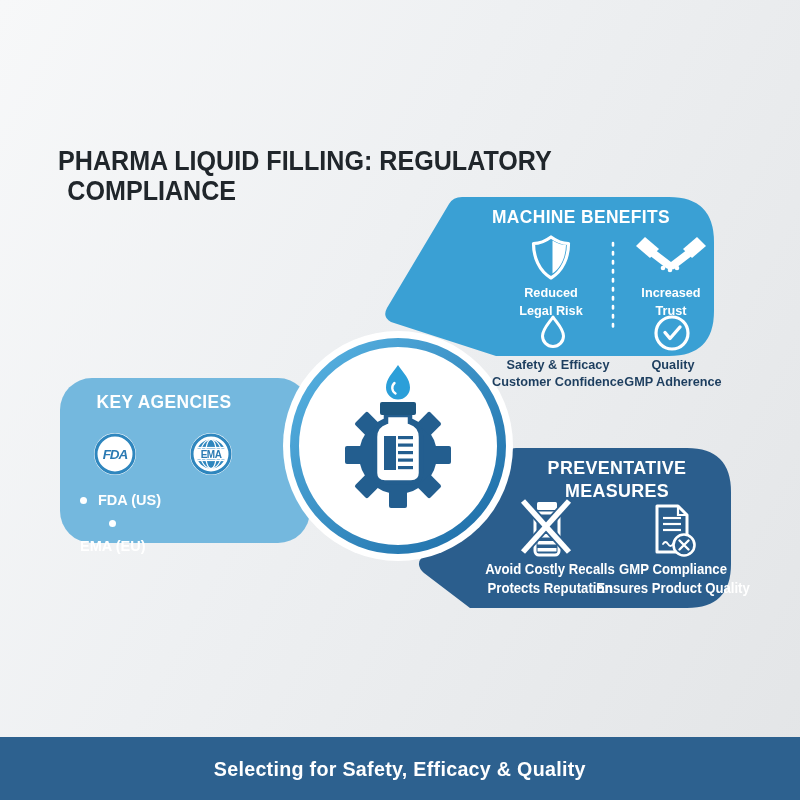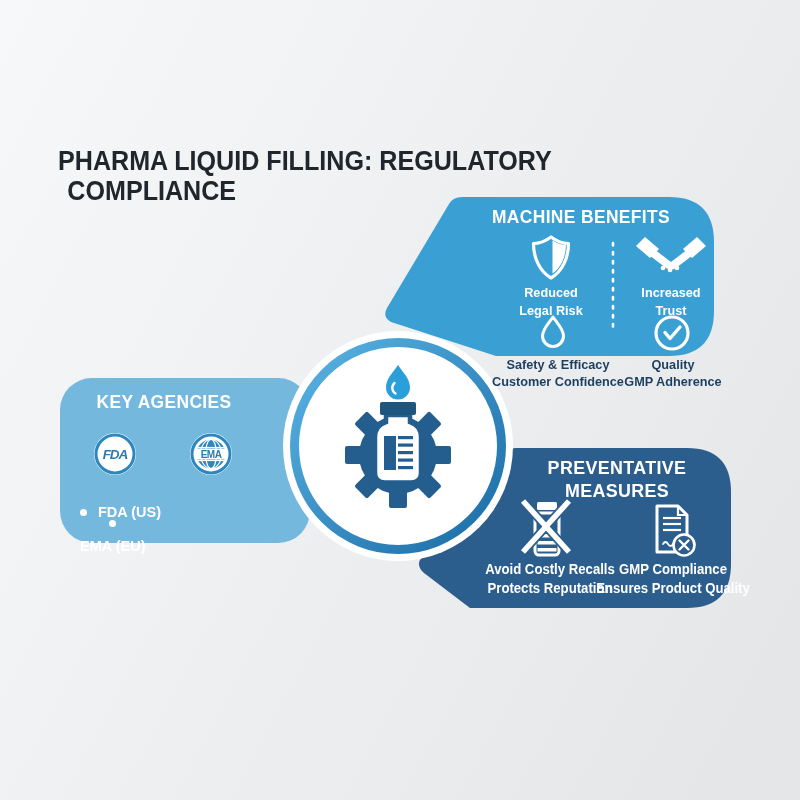--- a/index.html
+++ b/index.html
@@ -168,21 +168,21 @@
   <div class="txt sublbl" style="left:558px;top:356px;">
     <div>Safety &amp; Efficacy</div>
     <div>Customer Confidence</div>
   </div>
   <div class="txt sublbl" style="left:673px;top:356px;">
     <div>Quality</div>
     <div>GMP Adherence</div>
   </div>
 
   <div class="txt hdr" style="left:164px;top:391px;">KEY AGENCIES</div>
-  <div class="bullet" style="top:504px;">
+  <div class="bullet" style="top:492px;">
     <span class="dot"></span>
     <span>FDA (US)</span>
   </div>
   <div class="bullet" style="top:520px;flex-direction:column;">
     <span class="dot"></span>
     <span>EMA (EU)</span>
   </div>
 
   <div class="txt hdr hdr2" style="left:617px;top:457px;">
     <div>PREVENTATIVE</div>
@@ -190,14 +190,17 @@
   </div>
   <div class="txt lbl2" style="left:550px;top:560px;">
     <div>Avoid Costly Recalls</div>
     <div>Protects Reputation</div>
   </div>
   <div class="txt lbl2" style="left:673px;top:560px;">
     <div>GMP Compliance</div>
     <div>Ensures Product Quality</div>
   </div>
 
+  <div class="footer">
+    <span>Selecting for Safety, Efficacy &amp; Quality</span>
+  </div>
 
 </div>
 
 </body></html>

